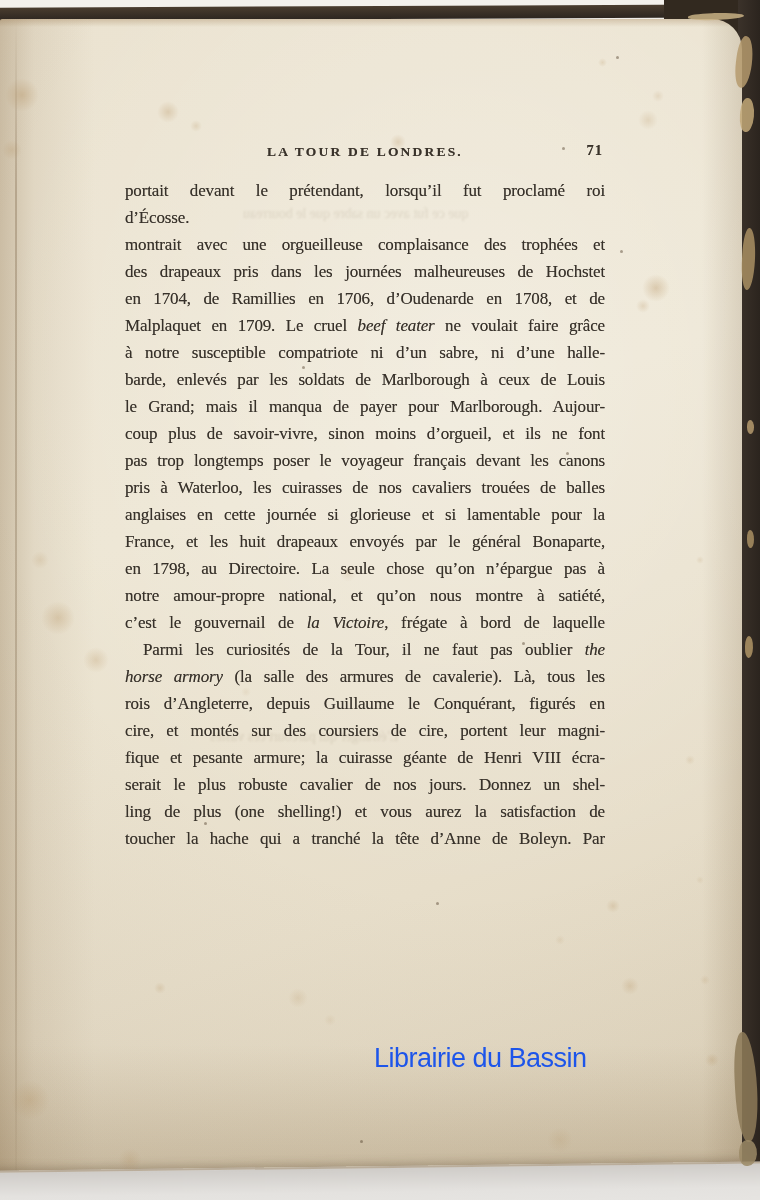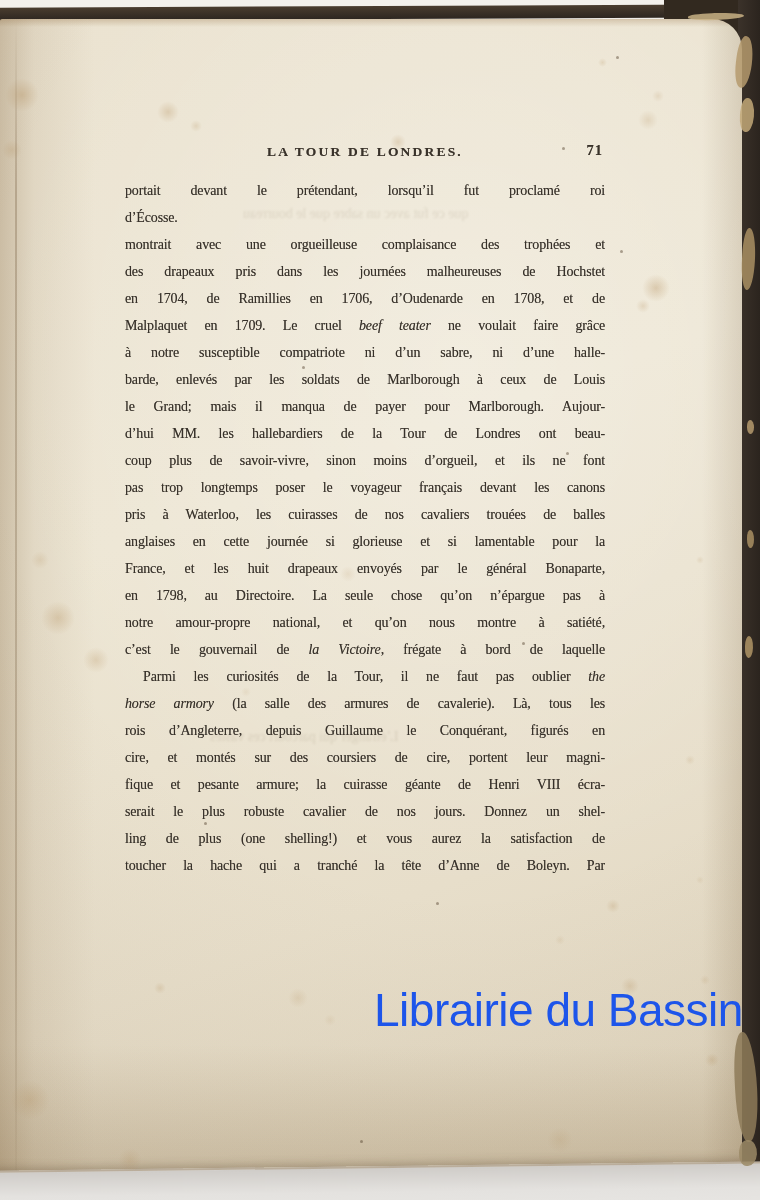--- a/index.html
+++ b/index.html
@@ -21,27 +21,27 @@
           linear-gradient(to top, rgba(128,100,60,0.22) 0px, rgba(0,0,0,0) 130px),
           linear-gradient(160deg,#ebe3d1 0%,#ede6d4 40%,#e7deca 72%,#ded3bc 100%);}
   .edge-line{position:absolute;left:15px;top:0;bottom:0;width:2px;
              background:linear-gradient(to bottom,rgba(110,85,55,0) 0%,rgba(110,85,55,0.30) 15%,rgba(110,85,55,0.24) 80%,rgba(110,85,55,0.05) 100%);}
   .header{position:absolute;left:125px;top:123px;width:480px;height:20px;text-align:center;color:#39322a;}
   .running-title{font-size:13.5px;font-weight:bold;letter-spacing:2.2px;
                  text-shadow:0 0 0.5px rgba(57,50,42,0.5);}
   .page-number{position:absolute;right:2px;top:0;font-size:14.5px;font-weight:bold;letter-spacing:1px;
                text-shadow:0 0 0.5px rgba(57,50,42,0.5);}
   .text-block{position:absolute;left:125px;top:158px;width:480px;color:#37312a;}
-  .line{height:27px;line-height:27px;font-size:14px;letter-spacing:-0.15px;overflow:hidden;
+  .line{height:27px;line-height:27px;font-size:17px;letter-spacing:-0.15px;overflow:hidden;
         text-shadow:0 0 0.5px rgba(55,49,42,0.55);}
   .line.j{text-align:justify;text-align-last:justify;}
   .line.ind{text-indent:18px;}
   .line i{font-style:italic;}
-  .watermark{position:absolute;left:374px;top:964px;z-index:2;
-             font-family:"Liberation Sans", sans-serif;font-size:46px;letter-spacing:-0.5px;
+  .watermark{position:absolute;left:374px;top:1024px;z-index:2;
+             font-family:"Liberation Sans", sans-serif;font-size:27px;letter-spacing:-0.5px;
              color:#1d55ea;white-space:nowrap;}
   .ghost{position:absolute;transform:scaleX(-1);filter:blur(1px);opacity:0.15;color:#6d5c40;
          font-size:14px;white-space:nowrap;}
   .stain{position:absolute;border-radius:50%;z-index:3;pointer-events:none;}
   .speck{position:absolute;border-radius:50%;z-index:3;pointer-events:none;}
   .fray{position:absolute;z-index:4;border-radius:45% 55% 50% 50%;opacity:0.85;}
   .surface{position:absolute;left:-12px;top:1166px;width:800px;height:80px;z-index:3;
            transform:rotate(-0.7deg);
            background:linear-gradient(to bottom,#cfccc8,#e4e2df 30%,#edecE9);
            border-top:2px solid rgba(125,98,60,0.45);
@@ -67,21 +67,20 @@
     <div class="text-block" id="text-block">
         <div class="line j"><span>portait devant le prétendant, lorsqu’il fut proclamé roi</span></div>
         <div class="line"><span>d’Écosse.</span></div>
         <div class="line j"><span>montrait avec une orgueilleuse complaisance des trophées et</span></div>
         <div class="line j"><span>des drapeaux pris dans les journées malheureuses de Hochstet</span></div>
         <div class="line j"><span>en 1704, de Ramillies en 1706, d’Oudenarde en 1708, et de</span></div>
         <div class="line j"><span>Malplaquet en 1709. Le cruel </span><i>beef teater</i><span> ne voulait faire grâce</span></div>
         <div class="line j"><span>à notre susceptible compatriote ni d’un sabre, ni d’une halle-</span></div>
         <div class="line j"><span>barde, enlevés par les soldats de Marlborough à ceux de Louis</span></div>
         <div class="line j"><span>le Grand; mais il manqua de payer pour Marlborough. Aujour-</span></div>
-        <div class="line j"><span>d’hui MM. les hallebardiers de la Tour de Londres ont beau-</span></div>
         <div class="line j"><span>coup plus de savoir-vivre, sinon moins d’orgueil, et ils ne font</span></div>
         <div class="line j"><span>pas trop longtemps poser le voyageur français devant les canons</span></div>
         <div class="line j"><span>pris à Waterloo, les cuirasses de nos cavaliers trouées de balles</span></div>
         <div class="line j"><span>anglaises en cette journée si glorieuse et si lamentable pour la</span></div>
         <div class="line j"><span>France, et les huit drapeaux envoyés par le général Bonaparte,</span></div>
         <div class="line j"><span>en 1798, au Directoire. La seule chose qu’on n’épargue pas à</span></div>
         <div class="line j"><span>notre amour-propre national, et qu’on nous montre à satiété,</span></div>
         <div class="line j"><span>c’est le gouvernail de </span><i>la Victoire</i><span>, frégate à bord de laquelle</span></div>
         <div class="line j ind"><span>Parmi les curiosités de la Tour, il ne faut pas oublier </span><i>the</i></div>
         <div class="line j"><i>horse armory</i><span> (la salle des armures de cavalerie). Là, tous les</span></div>

